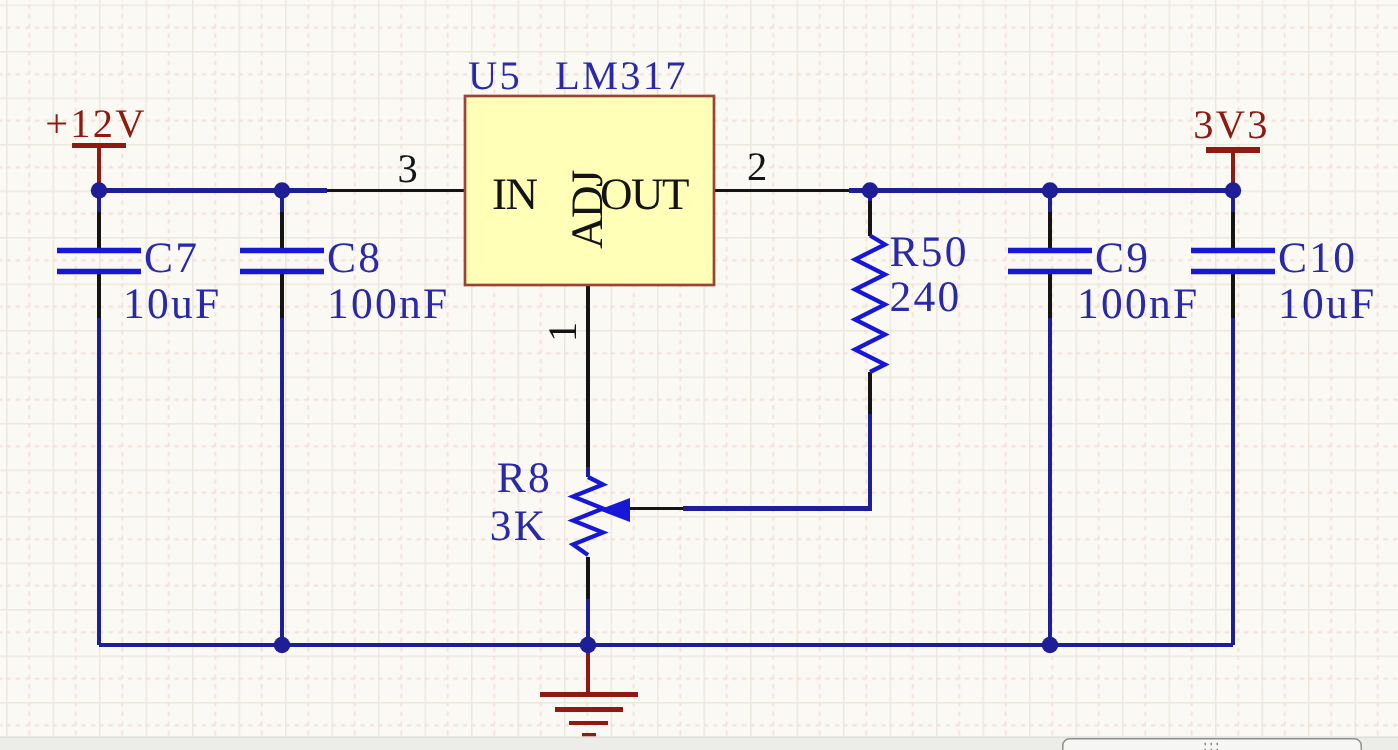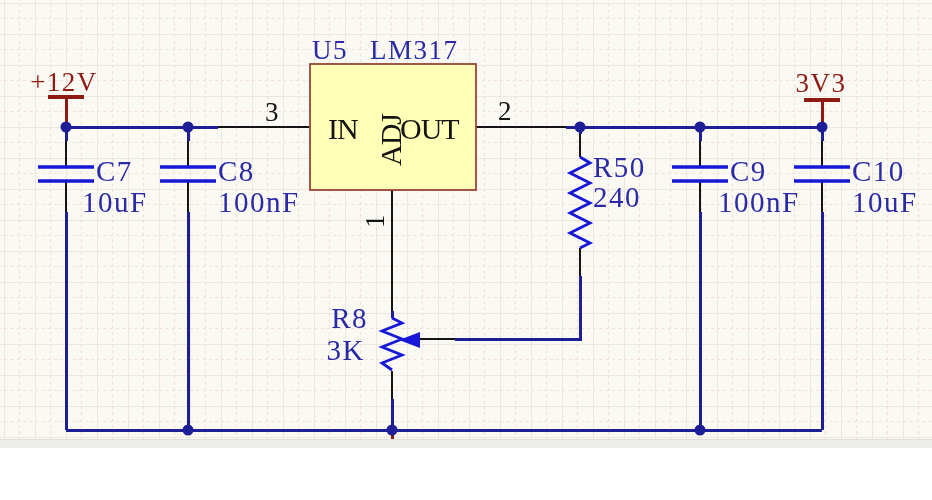--- a/index.html
+++ b/index.html
@@ -1,17 +1,17 @@
 <!DOCTYPE html>
 <html style="--c-background: #FBF9F3; --c-grid-solid: #ECE8DE; --c-grid-dashed: #F3DFD7; --c-wire: #1E1E96; --c-component: #1717D8; --c-text-blue: #2A2AA8; --c-pin-black: #141414; --c-power-red: #8E1A12; --c-ic-fill: #FFFFB8; --c-ic-border: #9A4434;"><head>
 <meta charset="utf-8">
 <style>
   html,body{margin:0;padding:0;}
   .stage{
-    position:relative;width:932px;height:448px;overflow:hidden;
+    position:relative;width:932px;height:500px;overflow:hidden;
     background:var(--c-background,#FBF9F3);
     font-family:"Liberation Serif",serif;
     text-decoration:underline;
   }
   svg{display:block;}
   
   .grid-solid{stroke:var(--c-grid-solid,#ECE8DE);stroke-width:1;fill:none;}
   .grid-dash{stroke:var(--c-grid-dashed,#F3DFD7);stroke-width:1.2;fill:none;stroke-dasharray:3 3.4;}
   .wire{stroke:var(--c-wire,#1E1E96);stroke-width:3;fill:none;}
   .pin{stroke:var(--c-pin-black,#141414);stroke-width:2.6;fill:none;}

